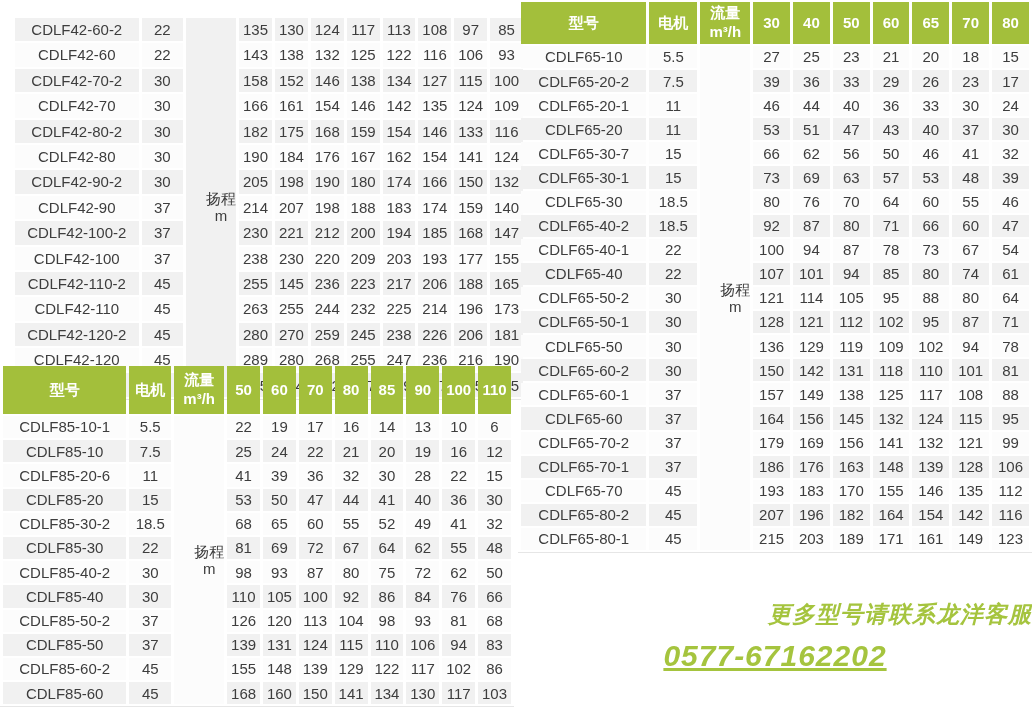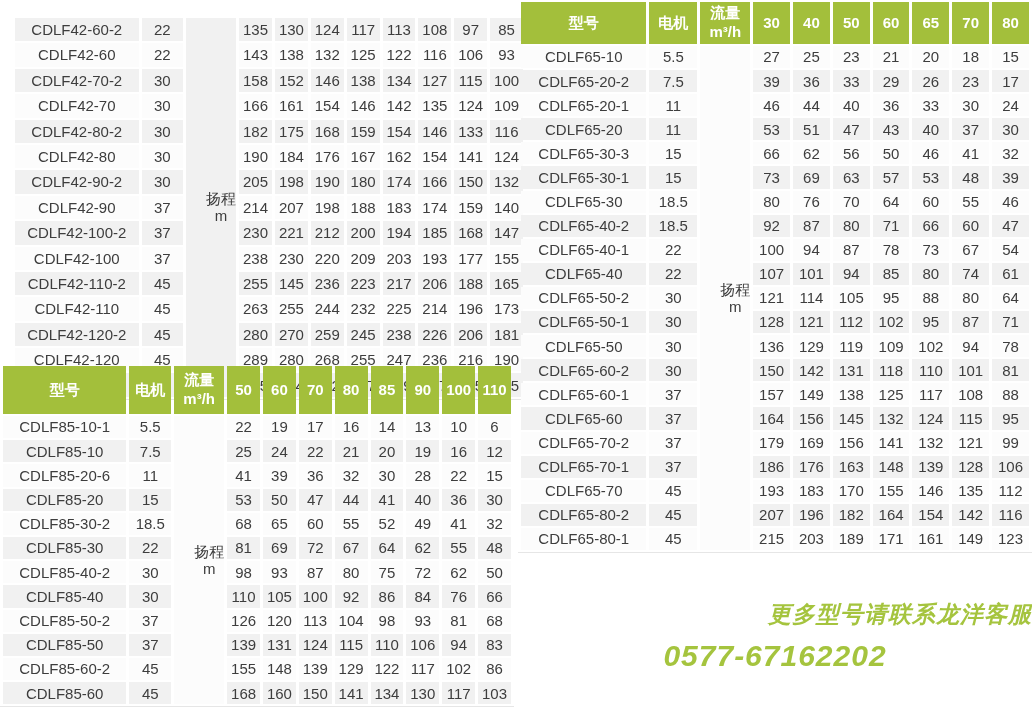--- a/index.html
+++ b/index.html
@@ -31,21 +31,21 @@
   .spec tr.g td{background:#f1f1f1;}
   .spec tr.w td{background:#fcfcfc;}
   .spec td.lift-cell{background:#ffffff;color:#3d3d3d;padding-left:20px;}
   .spec th.flow-header div{line-height:1.25;}
 
   #footer{
     position:absolute;left:518px;top:599px;width:514px;
     text-align:center;color:#a5c43e;font-weight:bold;font-style:italic;
   }
   #footer .l1{font-size:23px;letter-spacing:1px;text-align:right;}
-  #footer .l2{font-size:30px;margin-top:9px;letter-spacing:1px;}
+  #footer .l2{font-size:30px;margin-top:9px;letter-spacing:1px;text-decoration:underline;}
 </style>
 </head>
 <body>
 
 <div id="t42" class="tblhost">
     <table class="spec">
       <colgroup>
         <col style="width: 124px;">
         <col style="width: 42px;">
         <col style="width: 46px;">
@@ -505,21 +505,21 @@
           <td>11</td>
           <td>53</td>
           <td>51</td>
           <td>47</td>
           <td>43</td>
           <td>40</td>
           <td>37</td>
           <td>30</td>
         </tr>
         <tr class="w">
-          <td>CDLF65-30-3</td>
+          <td>CDLF65-30-7</td>
           <td>15</td>
           <td>66</td>
           <td>62</td>
           <td>56</td>
           <td>50</td>
           <td>46</td>
           <td>41</td>
           <td>32</td>
         </tr>
         <tr class="g">

